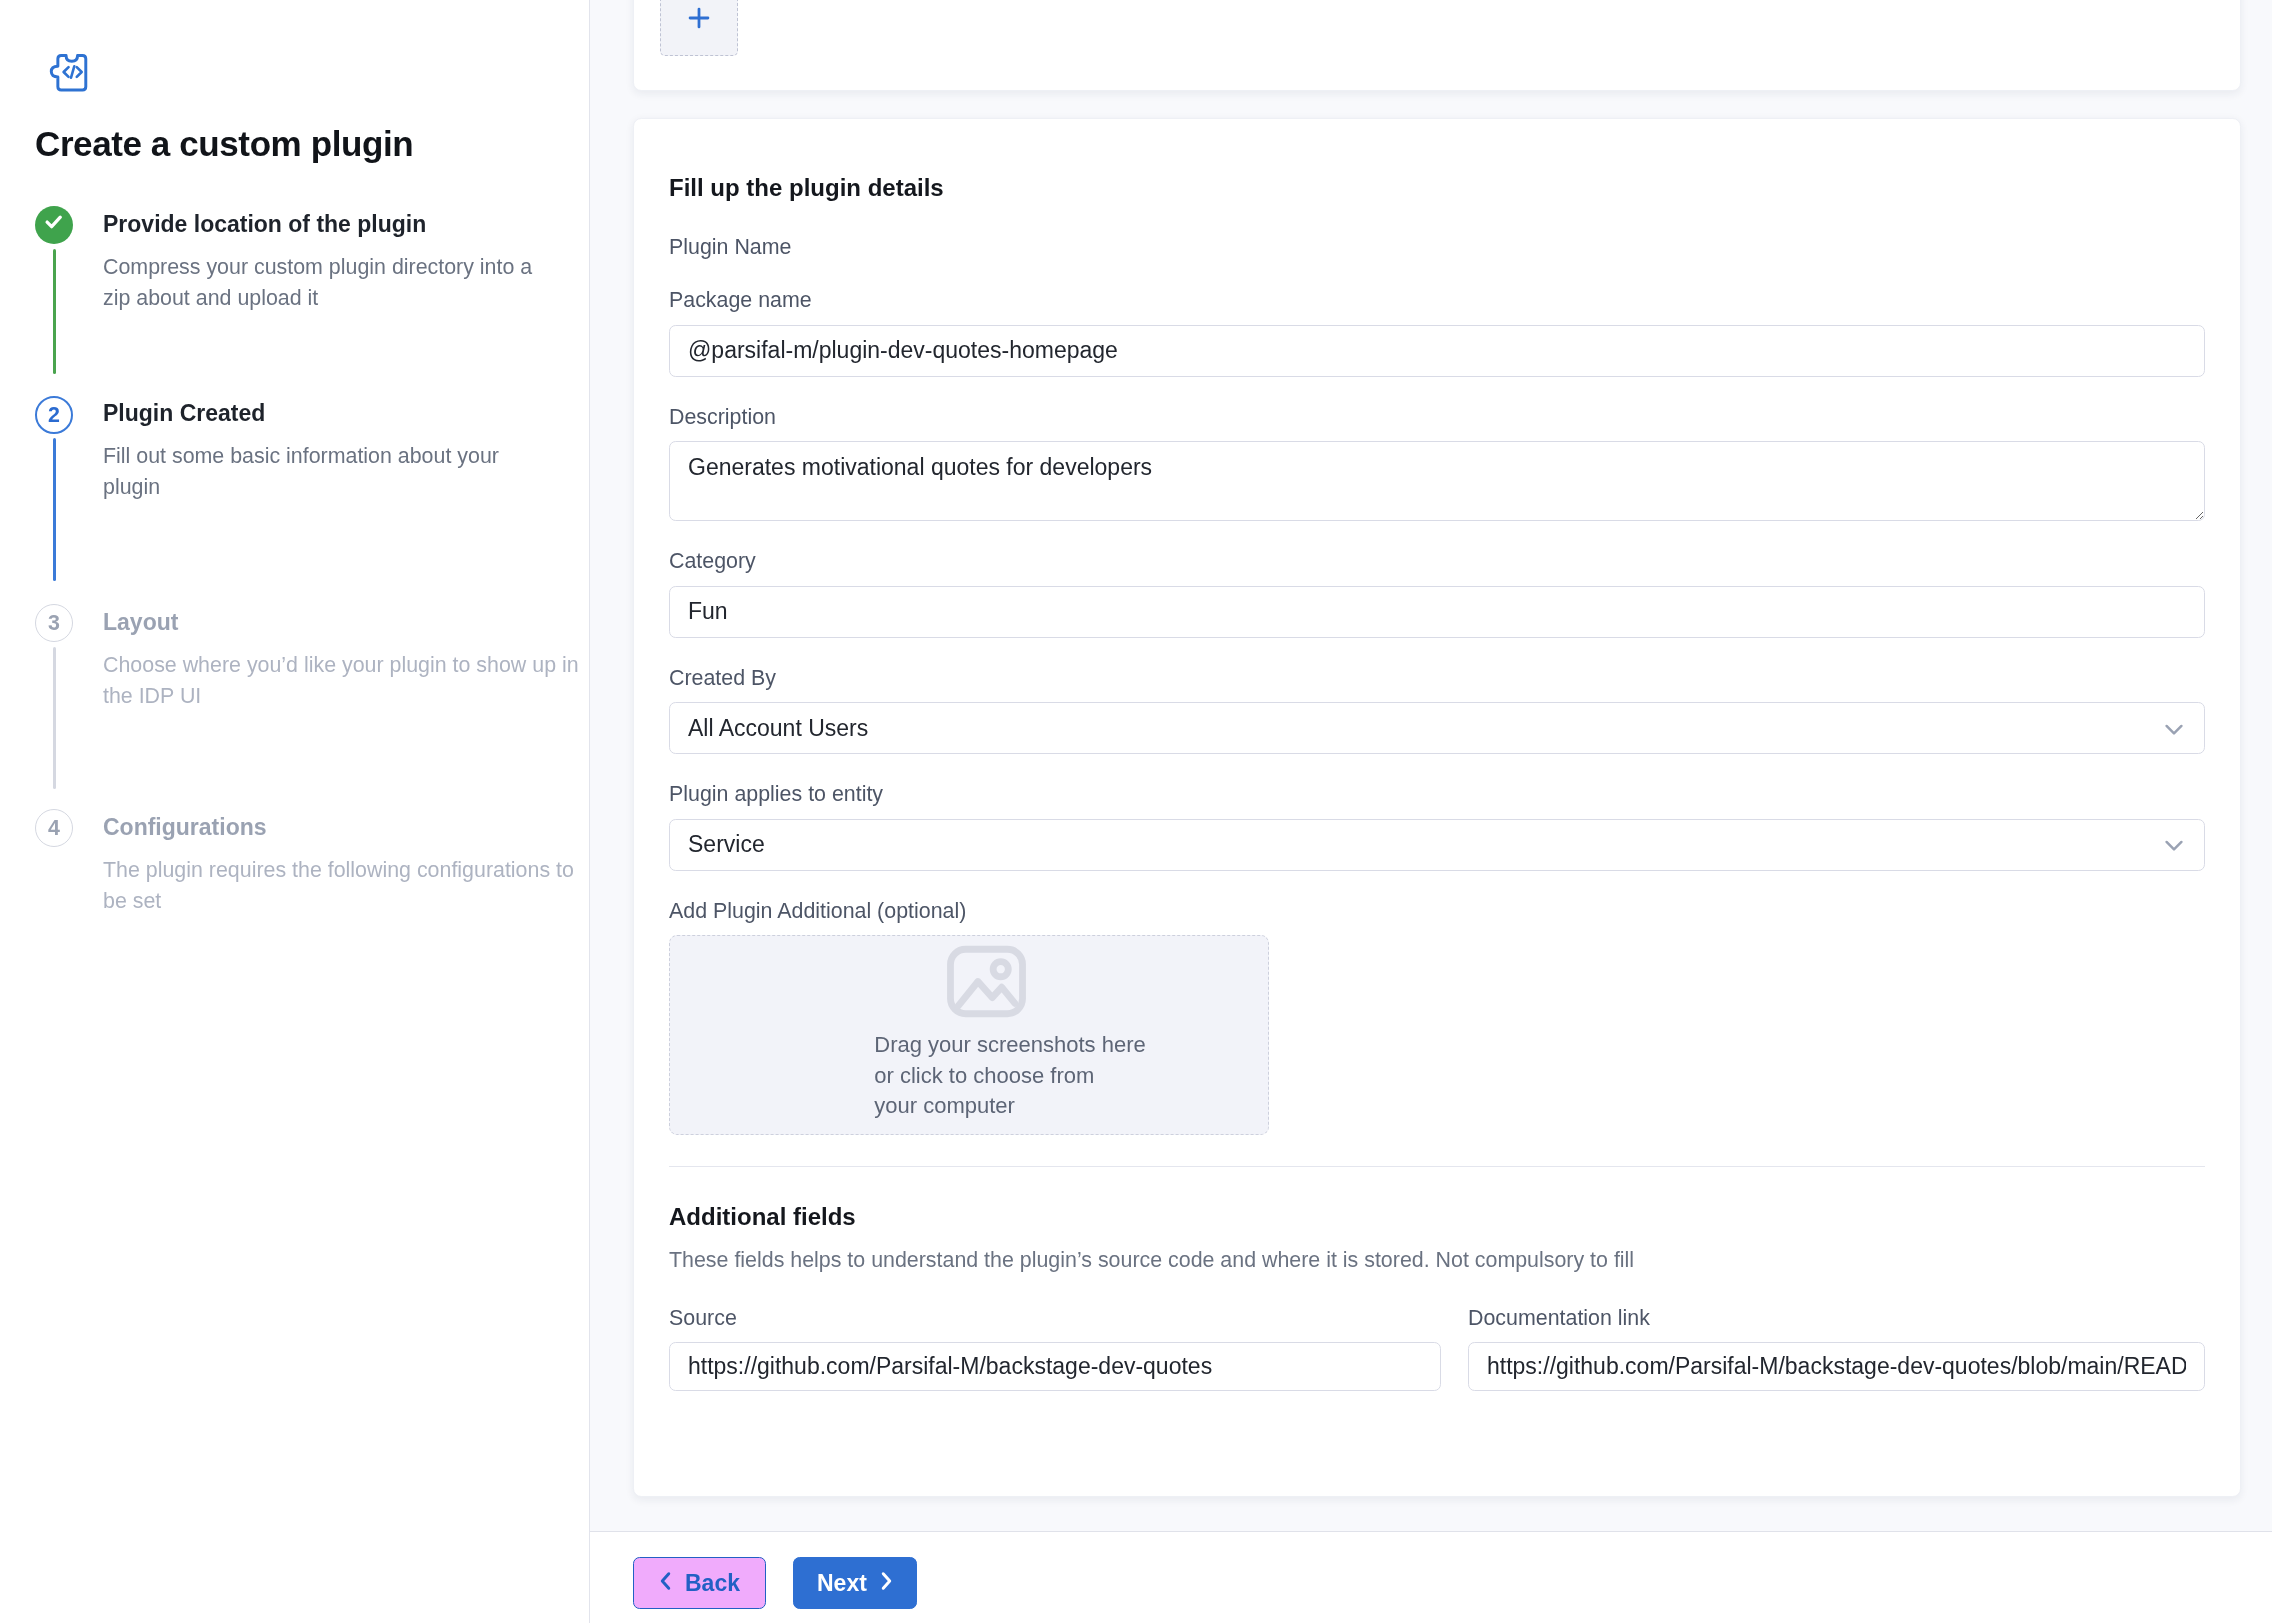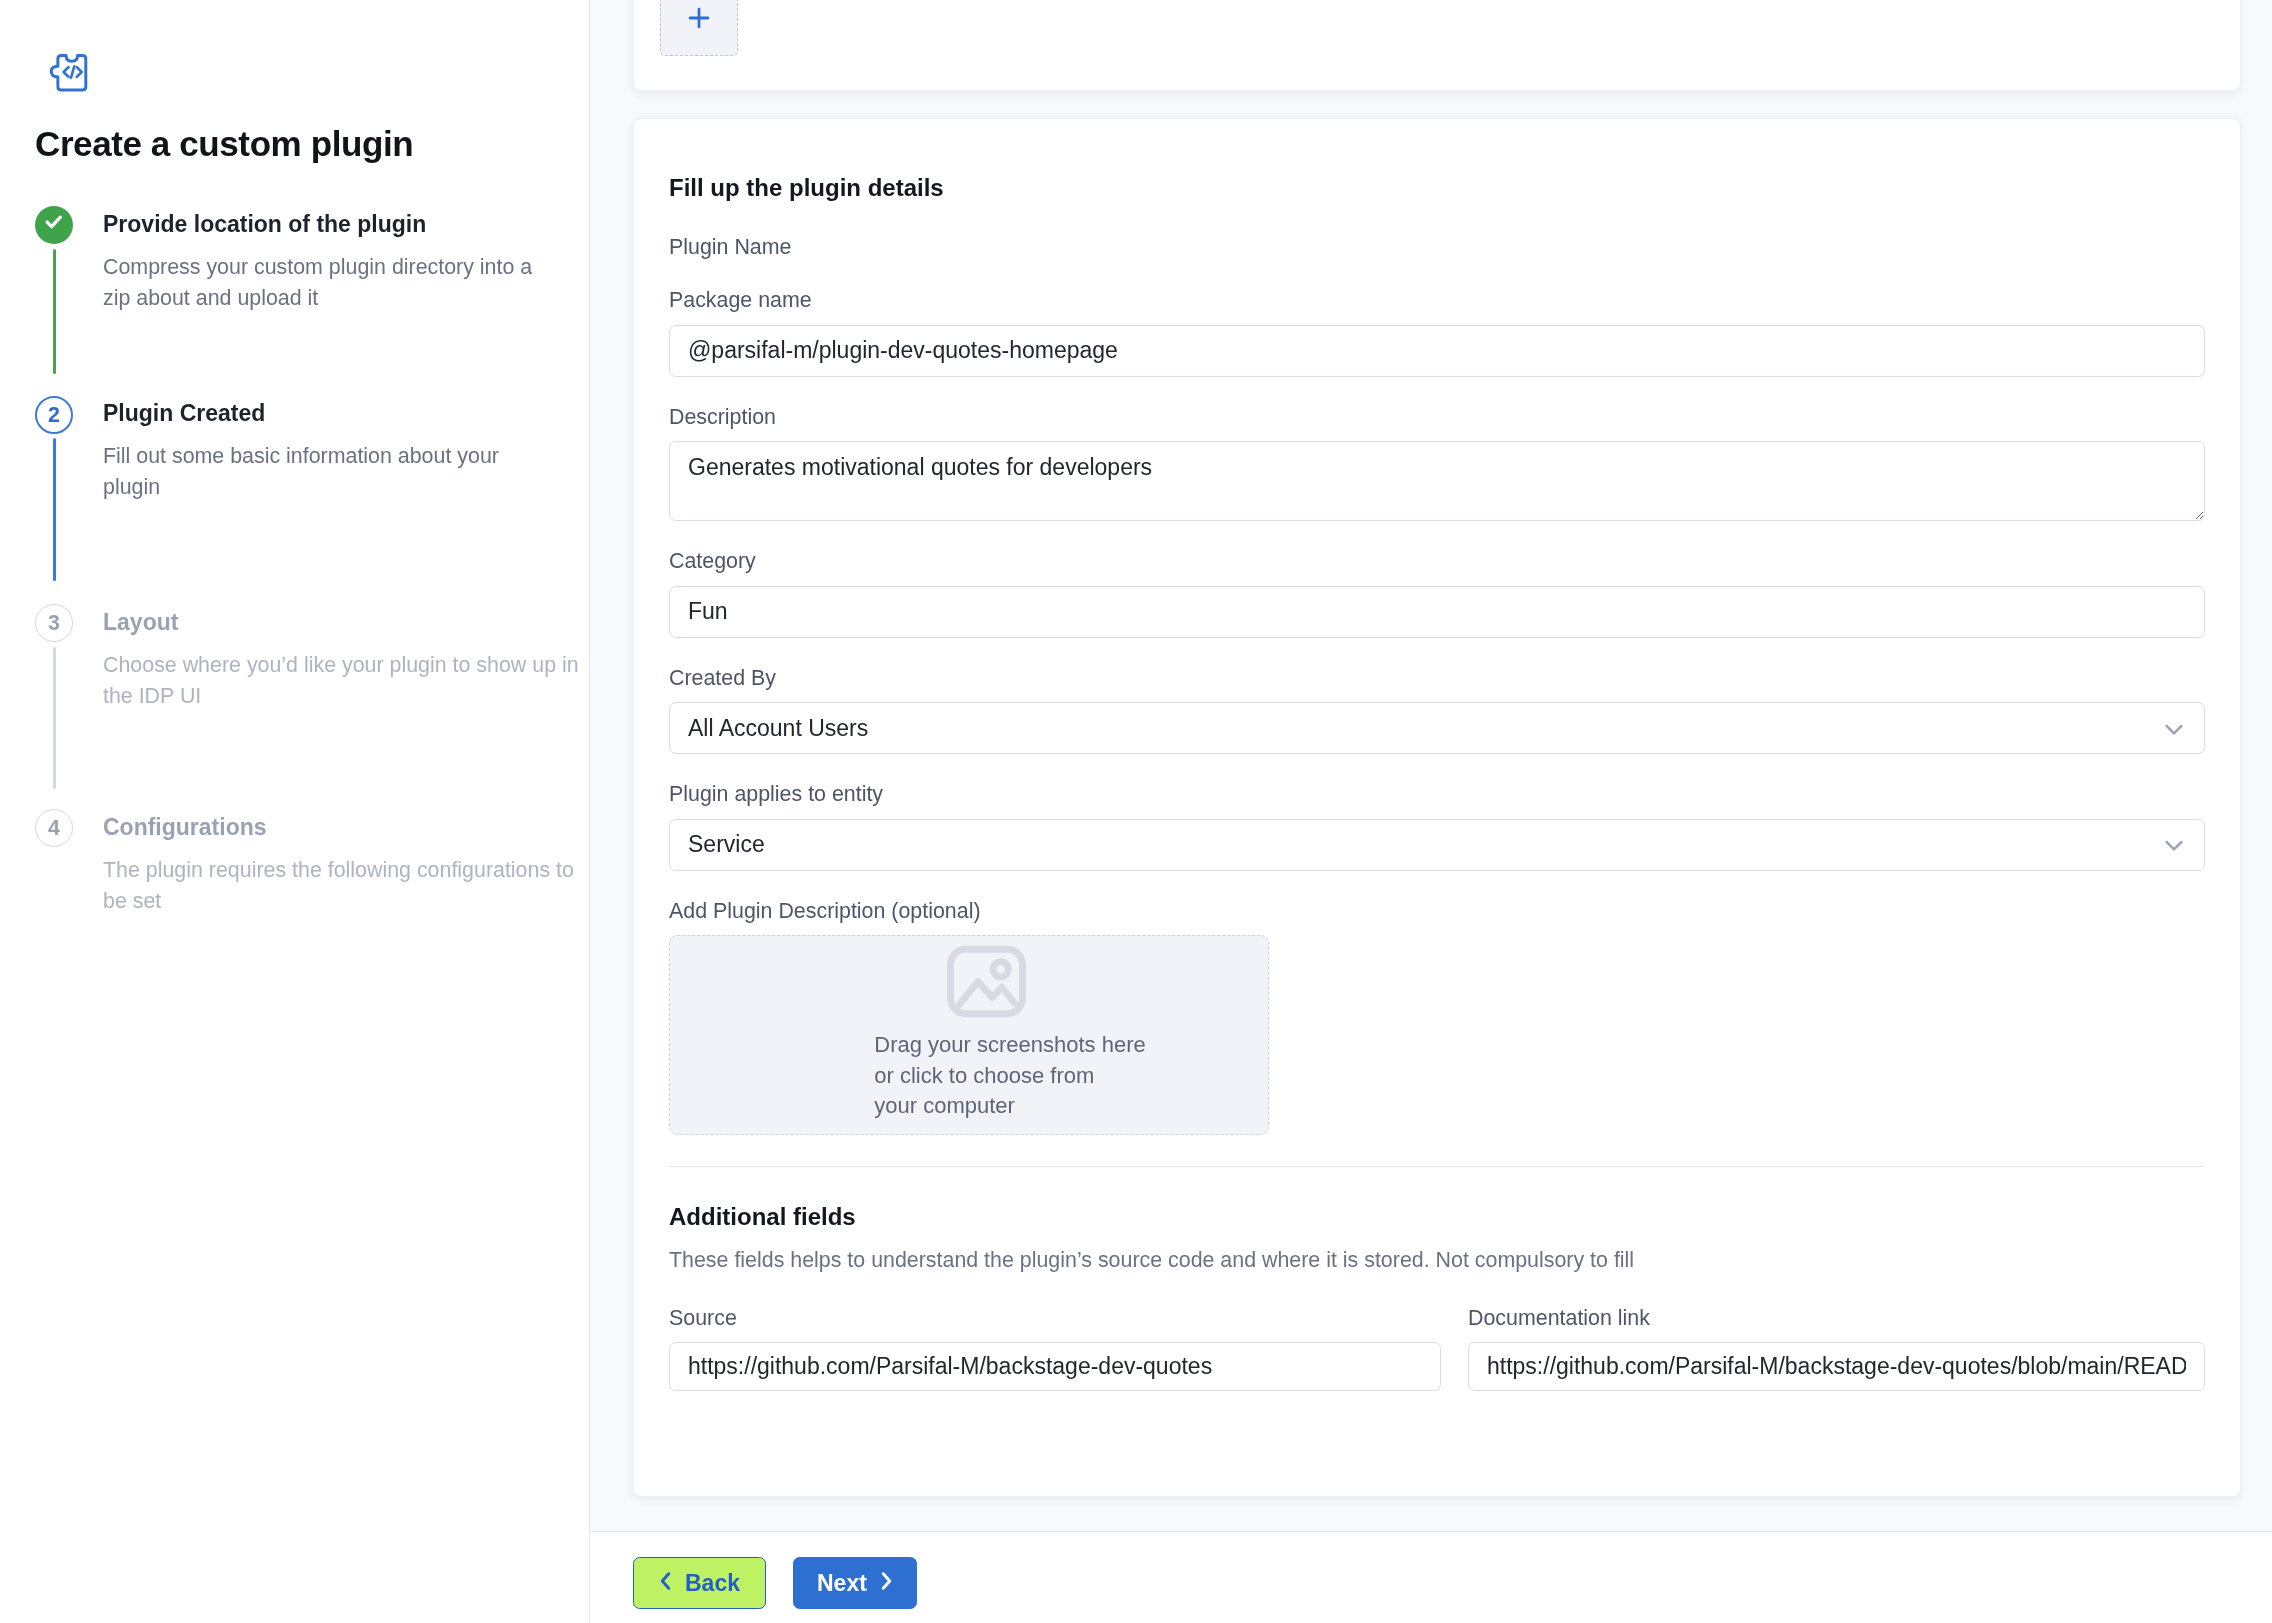--- a/index.html
+++ b/index.html
@@ -66,21 +66,21 @@
   .footer {
     position:absolute; left:590px; top:1531px; width:1683px; height:92px;
     background:#ffffff; border-top:0.8px solid #e0e2ea;
     display:flex; align-items:flex-start; padding:25px 0 0 43px; gap:27px;
   }
   .btn {
     height:52px; border-radius:6.6px; display:inline-flex; align-items:center;
     gap:13px; font-size:23px; font-weight:700; cursor:pointer;
     font-family:"Liberation Sans","DejaVu Sans",sans-serif;
   }
-  .btn-back { background:#bef264; border:1.6px solid #2260c4; color:#2260c4; padding:16px 25px;text-align:right; }
+  .btn-back { background:#f0abfc; border:1.6px solid #2260c4; color:#2260c4; padding:16px 25px;text-align:right; }
   .btn-next { background:#2e6fd2; border:1.6px solid #2e6fd2; color:#ffffff; padding:0 23px; }
 
   
   .sidebar {
     position:absolute; left:0; top:0; width:590px; height:1623px;
     background:#ffffff; border-right:0.8px solid #e2e4ec; z-index:3;
   }
   .logo { position:absolute; left:48px; top:49px; }
   .sidebar-title {
     position:absolute; left:35px; top:124px; font-size:35px; font-weight:700;
@@ -161,21 +161,21 @@
         <span>Service</span>
         <span class="chev">
           <svg width="20" height="12.4" viewBox="0 0 24 15" fill="none">
             <polyline points="3,3 12,12 21,3" stroke="#9aa2b3" stroke-width="3" stroke-linecap="round" stroke-linejoin="round"></polyline>
           </svg>
         </span>
       </div>
     </div>
 
     <div class="field">
-      <label class="field-label">Add Plugin Description (optional)</label>
+      <label class="field-label">Add Plugin Additional (optional)</label>
       <div class="dropzone">
         <span class="dz-icon">
           <svg width="91" height="91" viewBox="0 0 48 48" fill="none">
             <rect x="5" y="7" width="38" height="34" rx="8" stroke="#d8dae3" stroke-width="3.6"></rect>
             <circle cx="31.5" cy="17.5" r="4" stroke="#d8dae3" stroke-width="3.6"></circle>
             <path d="M9 37 L19.5 24 L27 32.5 L32 27 L39 35.5" stroke="#d8dae3" stroke-width="3.6" stroke-linecap="round" stroke-linejoin="round"></path>
           </svg>
         </span>
         <div class="dz-text">
           <div>Drag your screenshots here</div>

